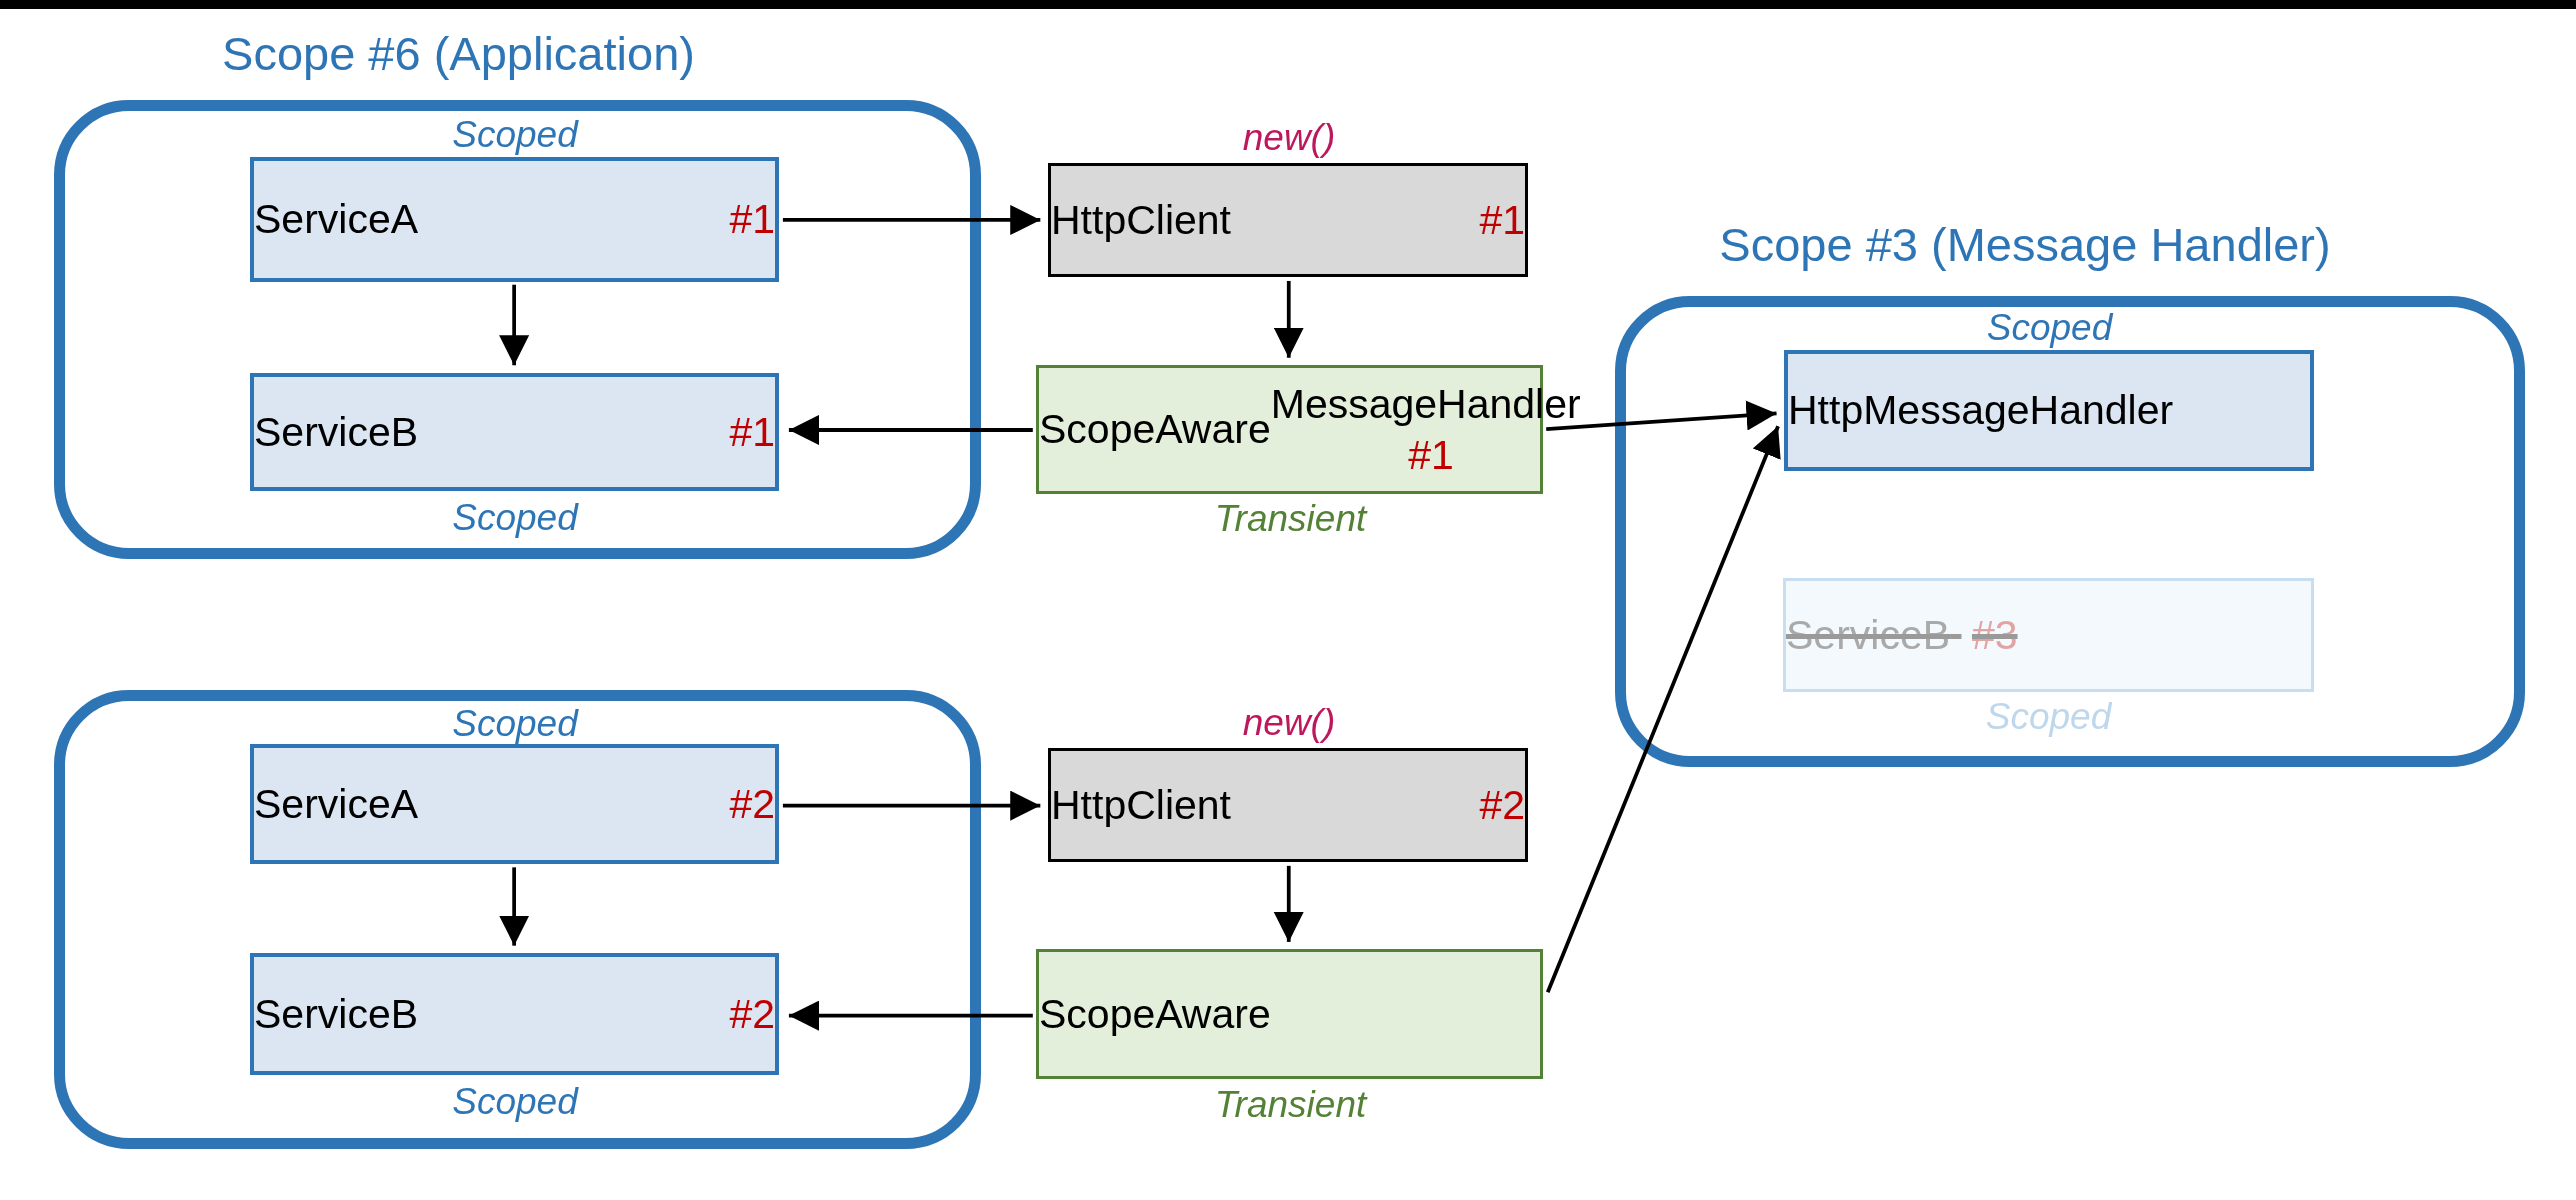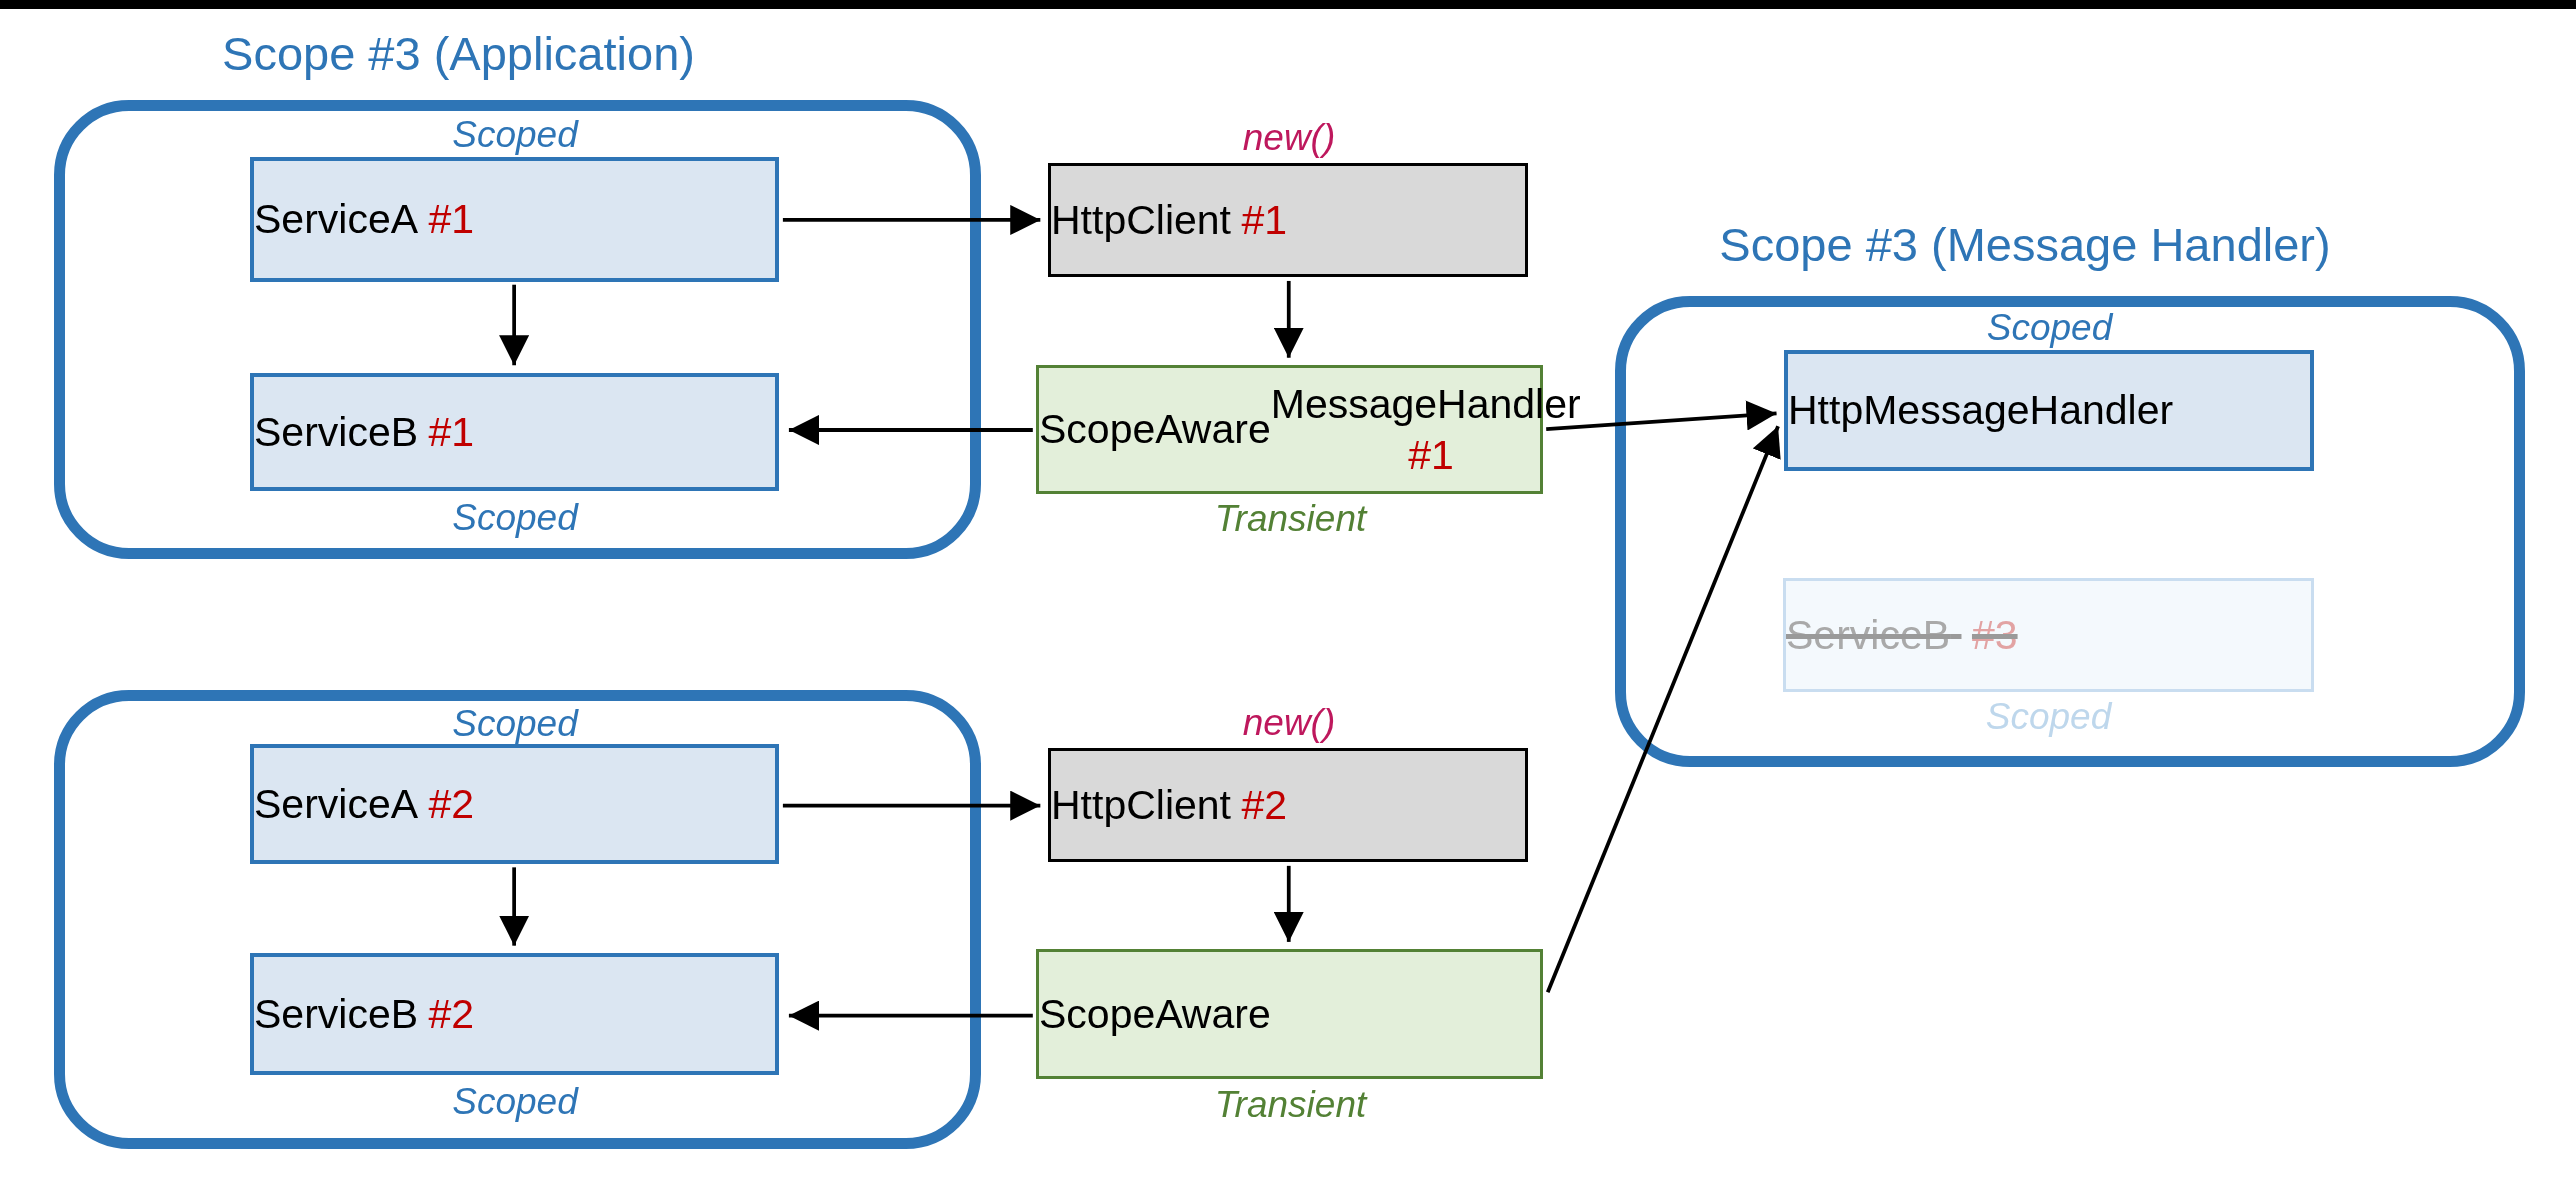--- a/index.html
+++ b/index.html
@@ -20,21 +20,21 @@
   }
   .lifetime-label {
     position:absolute; text-align:center; font-style:italic;
     font-size:37px; color:var(--scope_blue); white-space:nowrap;
   }
   .lifetime-label.green { color:var(--green_border); }
   .lifetime-label.black { color:#be185d; }
   .lifetime-label.faded { color:var(--faded_blue); }
 
   .node {
-    position:absolute; display:flex; align-items:center; justify-content:flex-start;
+    position:absolute; display:flex; align-items:center; justify-content:space-between;
     font-size:41px; color:#000; text-align:center; line-height:1.22;
   }
   .node.blue  { background:var(--box_blue_fill);  border:4.5px solid var(--scope_blue); }
   .node.gray  { background:var(--gray_fill);      border:3.8px solid #000; }
   .node.green { background:var(--green_fill);     border:3.8px solid var(--green_border); }
   .node.faded {
     background:var(--faded_fill); border:3px solid var(--faded_border);
     color:var(--faded_text);
   }
   .instance { color:var(--red); margin-left:10.5px; }
@@ -48,21 +48,21 @@
   #arrows { position:absolute; left:0; top:0; pointer-events:none; }
   .arrow { stroke:#000; stroke-width:5; fill:none; }
 </style>
 </head>
 <body>
 
 <div id="canvas">
 
   <div class="letterbox"></div>
 
-  <div class="scope-title" style="left:120px; top:25.6px; width:677px;">Scope #3 (Application)</div>
+  <div class="scope-title" style="left:120px; top:25.6px; width:677px;">Scope #6 (Application)</div>
   <div class="scope-rect" style="left:54px; top:100px; width:905px; height:437px;"></div>
   <div class="lifetime-label" style="left:250px; top:114px; width:530px;">Scoped</div>
 
   <div class="node blue" style="left:250px; top:157px; width:521px; height:117px;">
     <span>ServiceA</span>
     <span class="instance">#1</span>
   </div>
 
   <div class="node blue" style="left:250px; top:373px; width:521px; height:110px;">
     <span>ServiceB</span>

